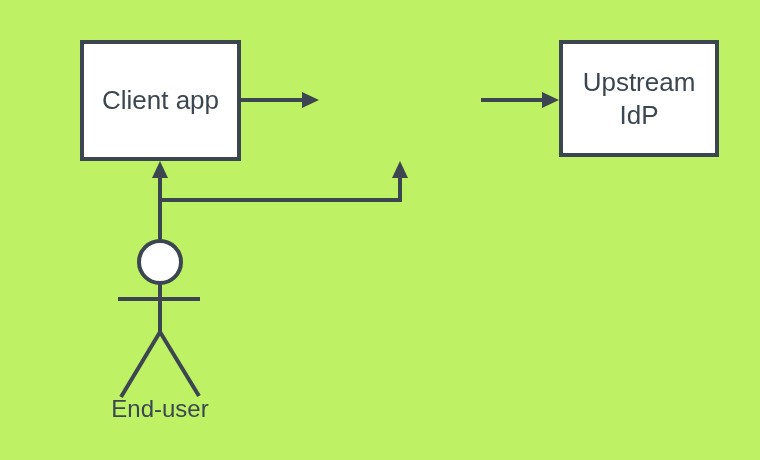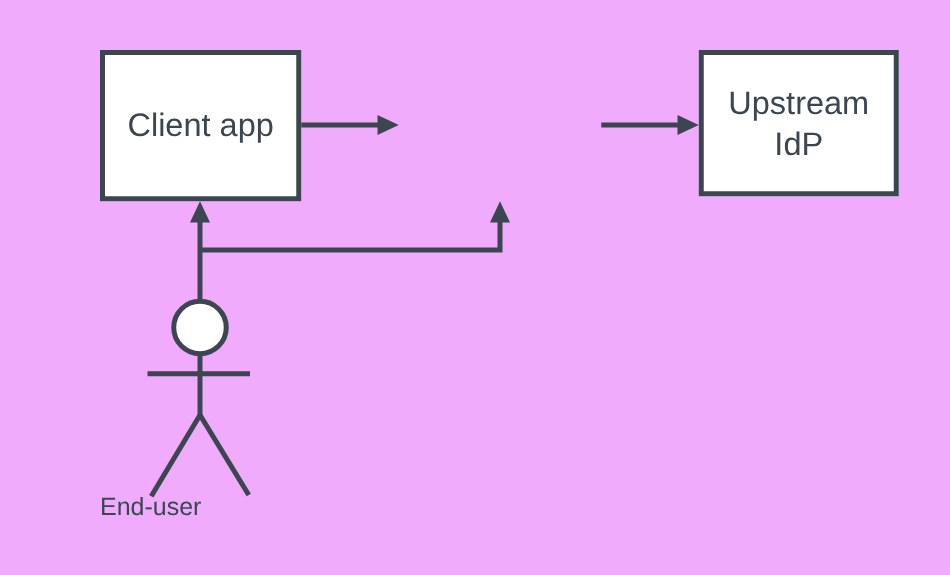--- a/index.html
+++ b/index.html
@@ -2,21 +2,21 @@
 <html><head>
 <meta charset="utf-8">
 <style>
   :root { --stroke: #3b4651; }
   * { margin: 0; padding: 0; }
   html, body { background: #ffffff; }
   #canvas {
     position: relative;
     width: 760px;
     height: 460px;
-    background: #f0abfc;
+    background: #bef264;
     overflow: hidden;
     font-family: "Liberation Sans", sans-serif;
     color: var(--stroke);
   }
   .node {
     position: absolute;
     box-sizing: border-box;
     border: 4px solid var(--stroke);
     background: #ffffff;
     display: flex;
@@ -42,22 +42,22 @@
     stroke-width: 4;
     fill: none;
   }
   #connector-layer polygon { fill: var(--stroke); stroke: none; }
   #connector-layer circle { stroke: var(--stroke); stroke-width: 4; fill: #ffffff; }
   #actor-label {
     position: absolute;
     left: 80px;
     top: 395px;
     width: 160px;
-    text-align: left;
-    font-size: 20px;
+    text-align: center;
+    font-size: 24px;
   }
 </style>
 </head>
 <body>
 
 <div id="canvas">
 
   <div class="node" id="node-client">
     <span>Client app</span>
   </div>

